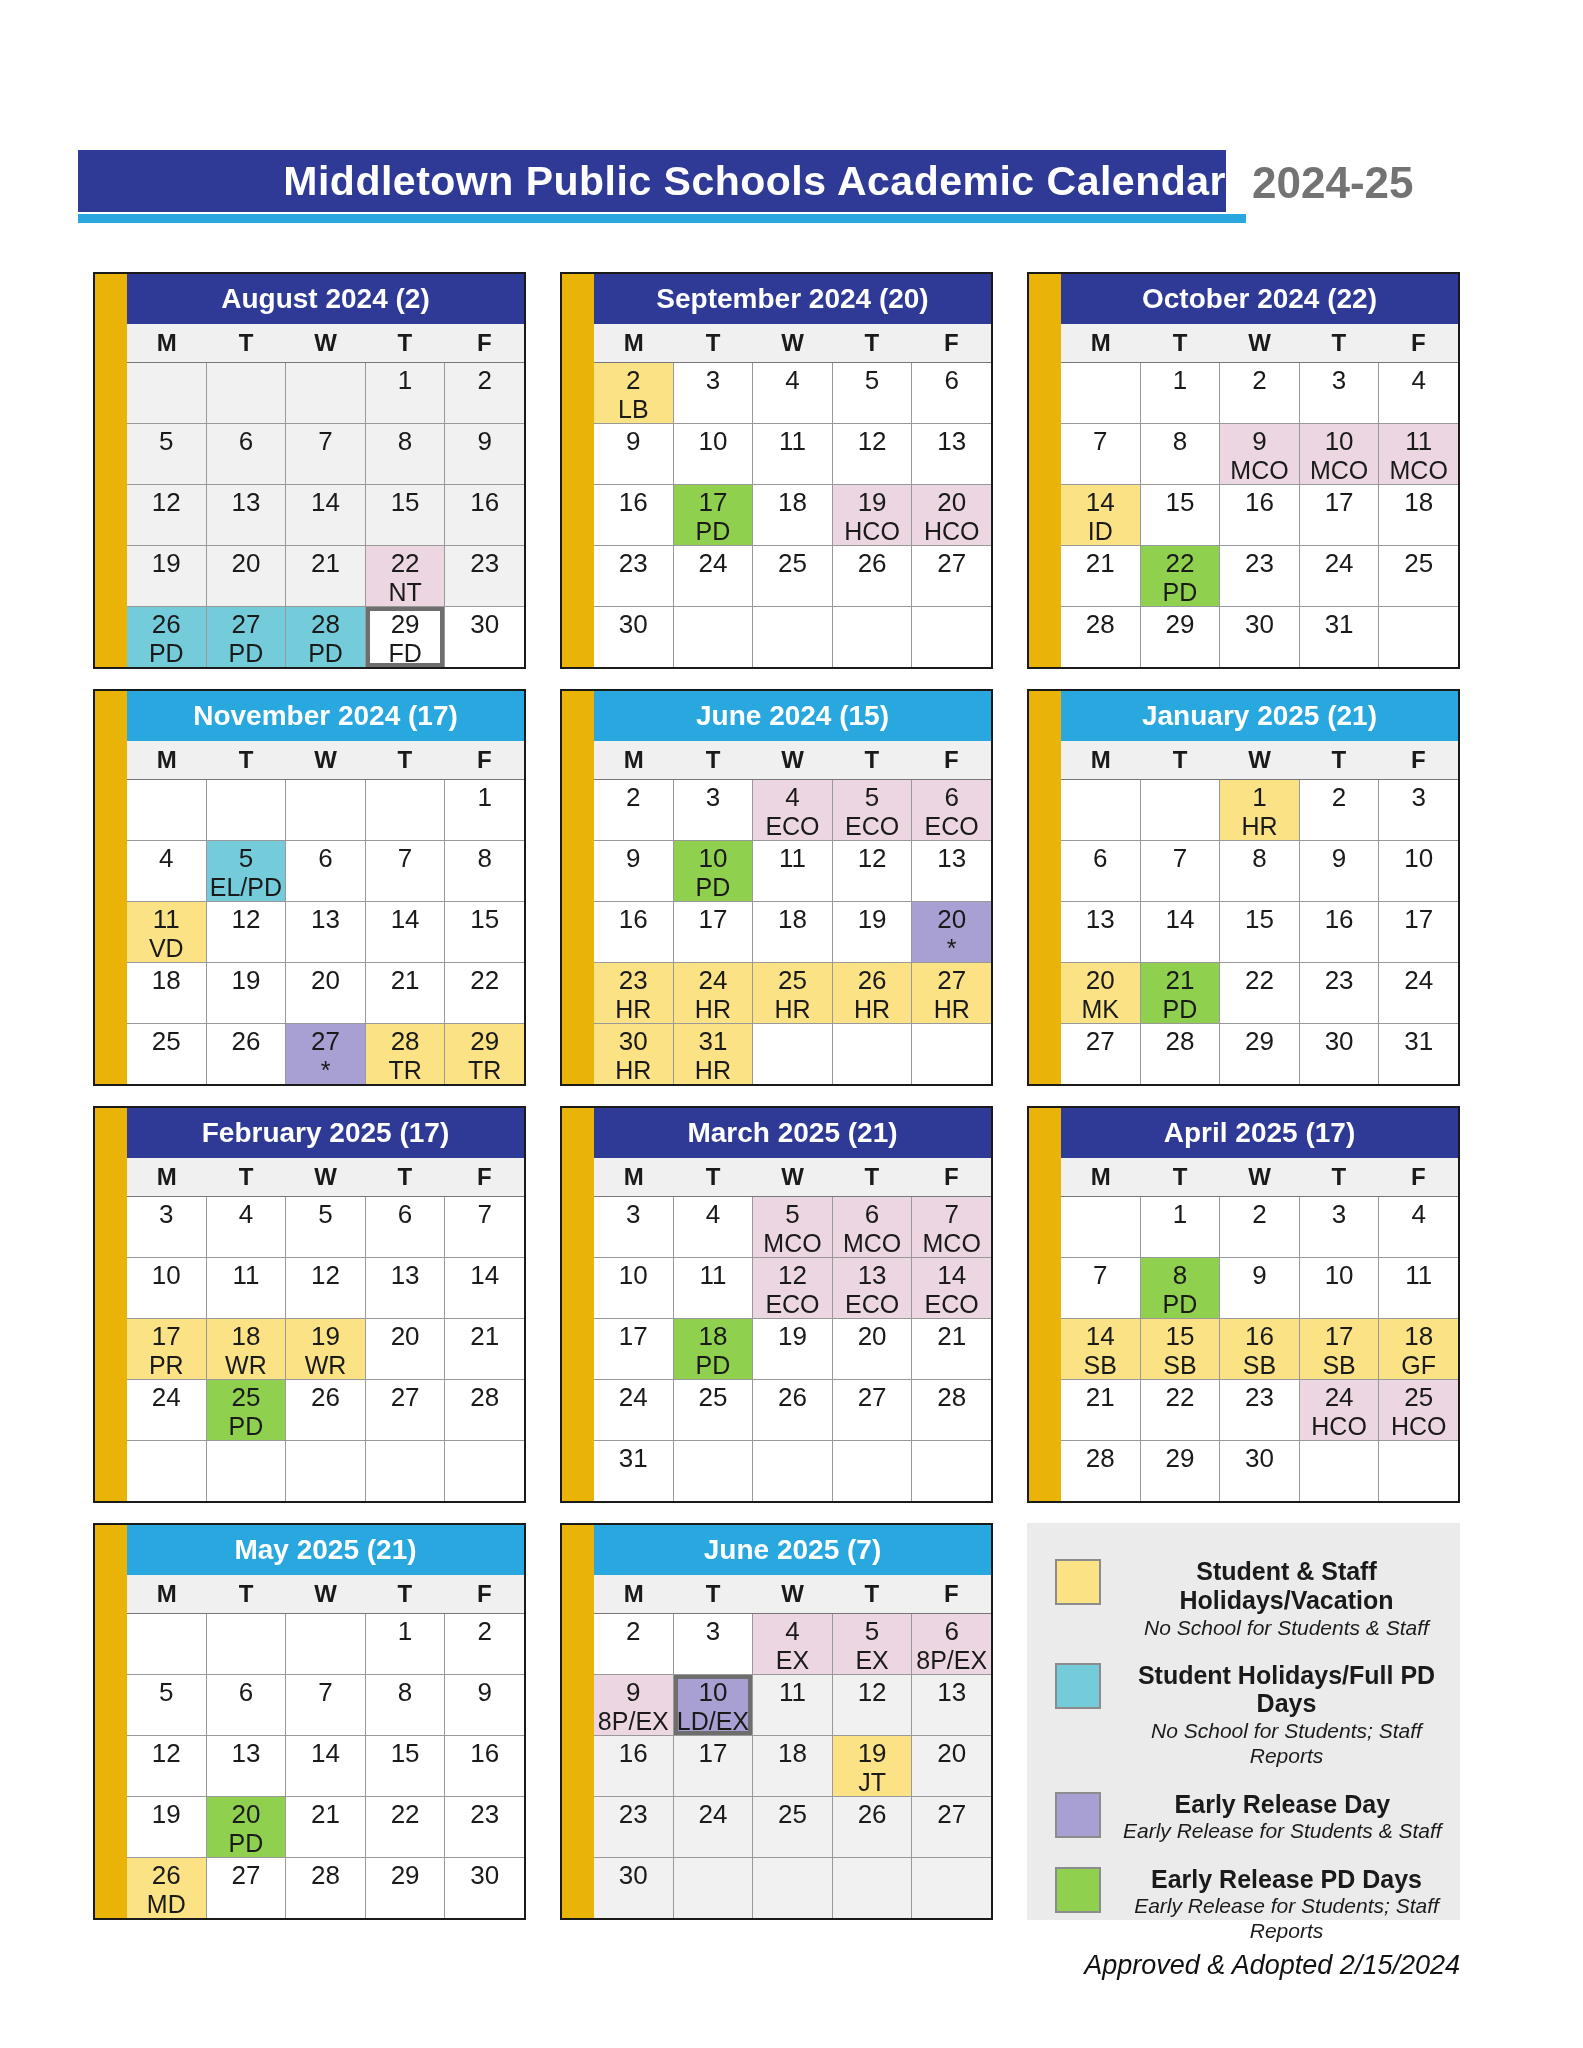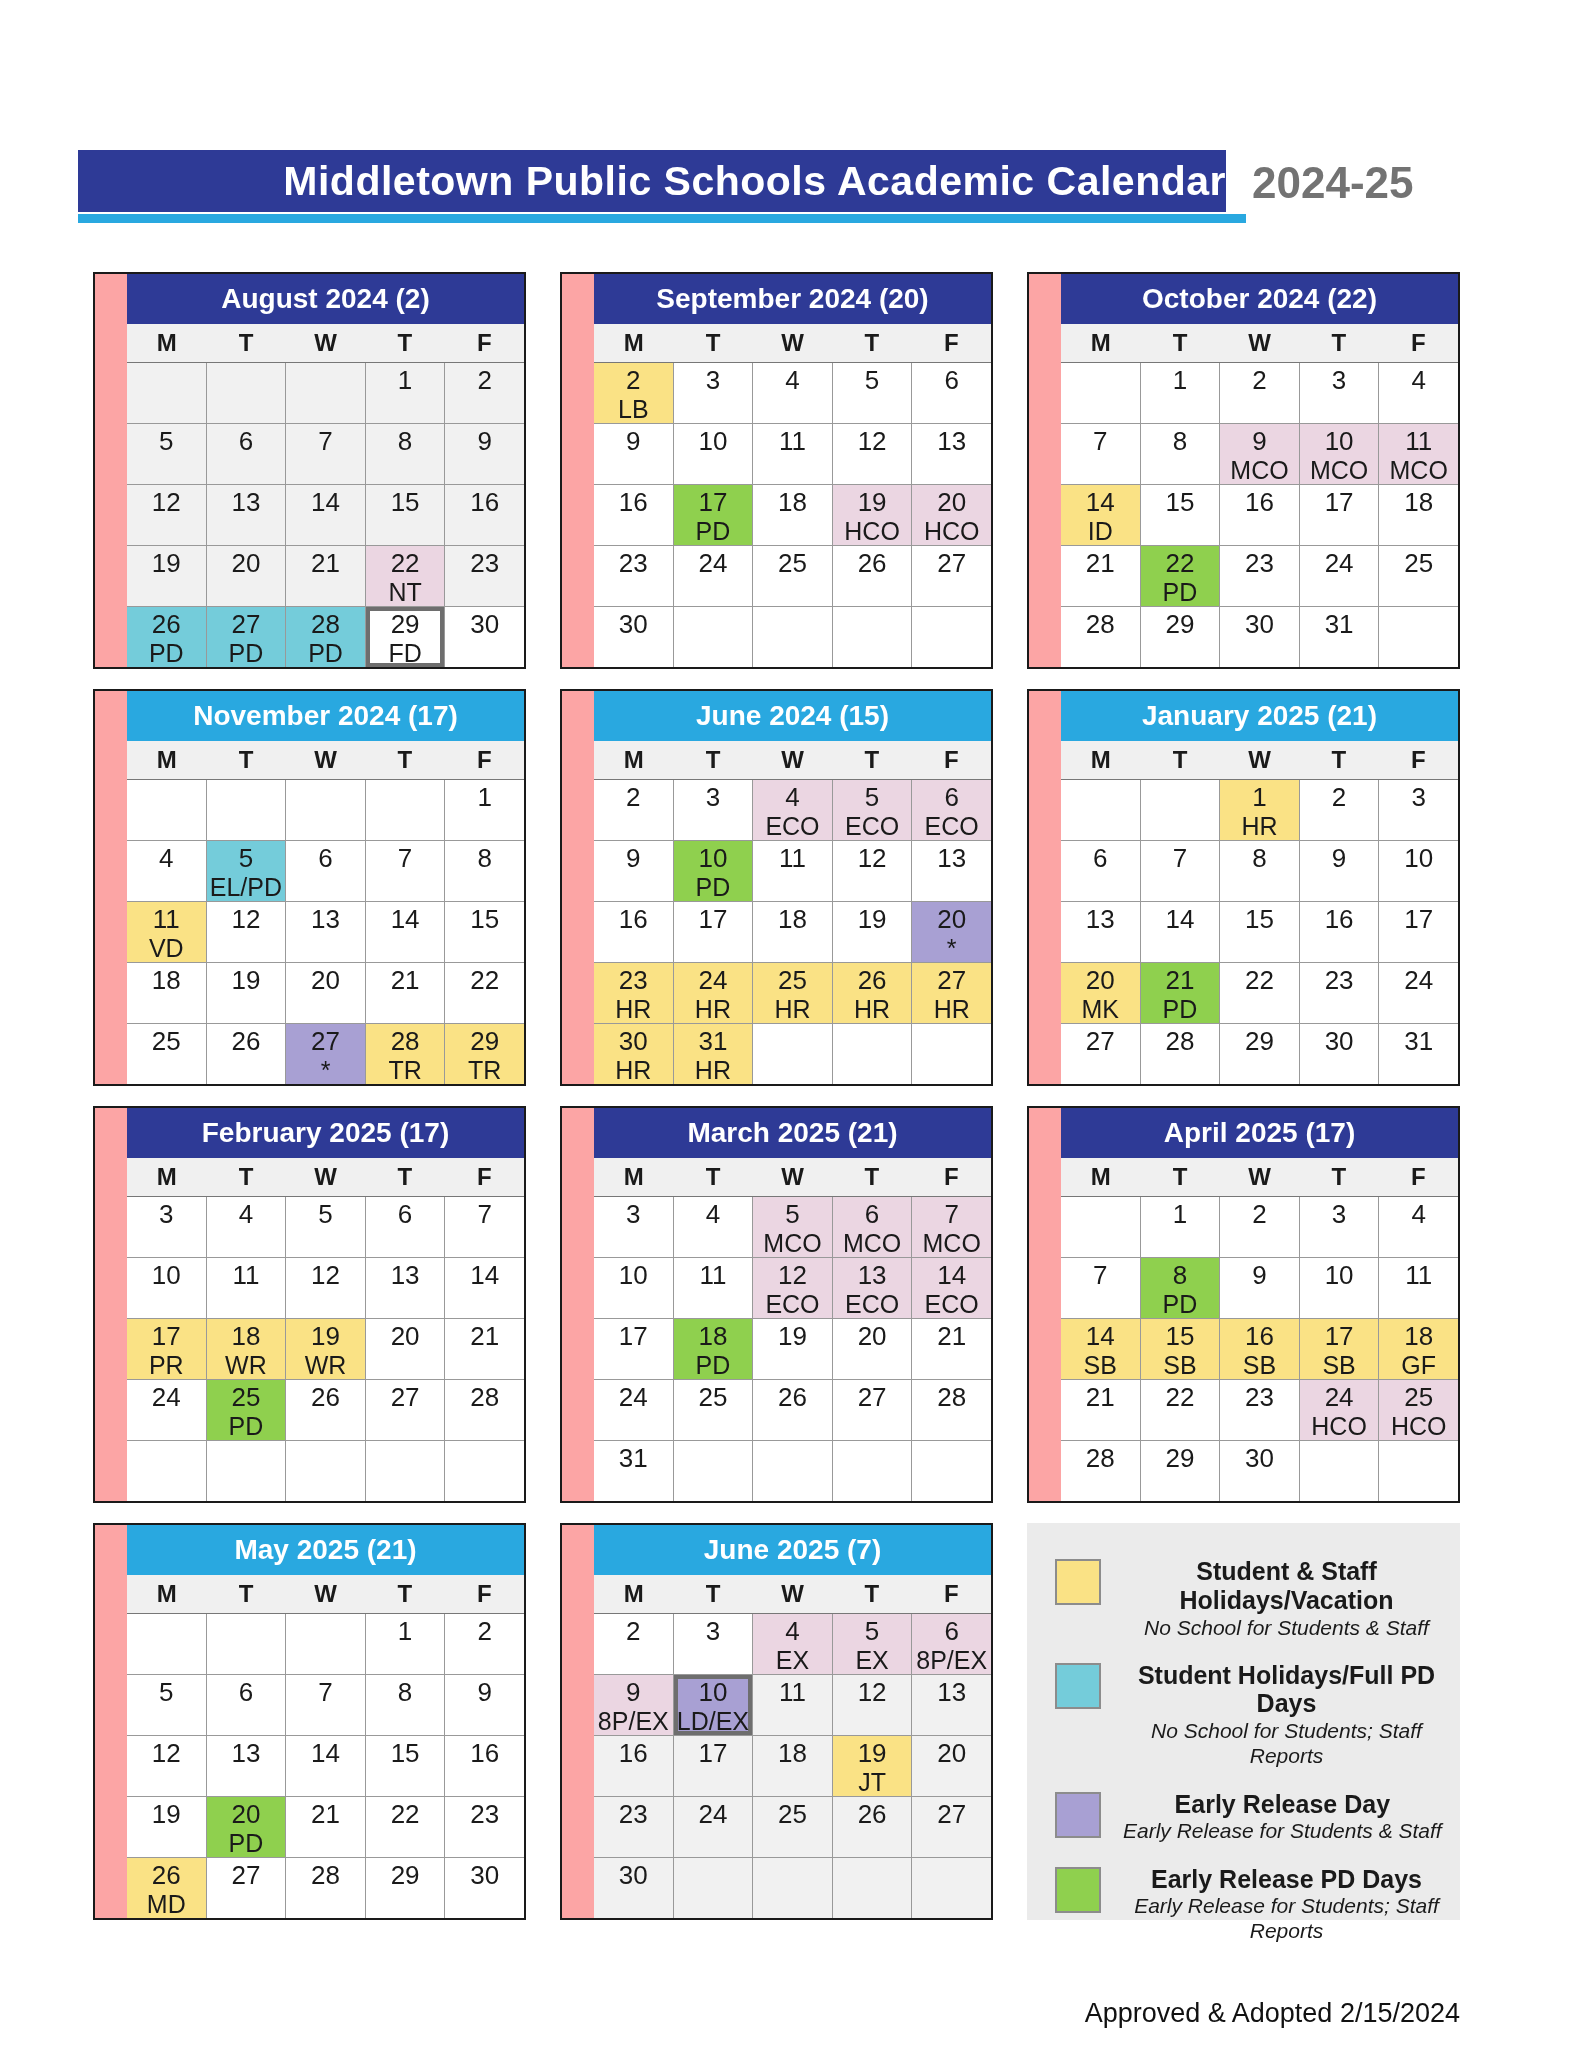--- a/index.html
+++ b/index.html
@@ -13,21 +13,21 @@
     background:var(--c-dark,#2E3A96);display:flex;align-items:center;justify-content:flex-end;
   }
   .header-title{color:#ffffff;font-weight:bold;font-size:41px;letter-spacing:0.5px;white-space:nowrap;}
   .header-underline{position:absolute;left:78px;top:214px;width:1168px;height:9px;background:var(--c-light,#29A8E0);}
   .header-year{position:absolute;left:1252px;top:158px;font-size:44px;font-weight:bold;color:#737373;}
   
   #calendar-grid{
     position:absolute;left:93px;top:272px;width:1367px;
     display:grid;grid-template-columns:repeat(3,433px);column-gap:34px;row-gap:20px;
   }
-  .month{border:2px solid var(--c-outer,#1A1A1A);background:#fca5a5;box-sizing:border-box;padding-left:32px;}
+  .month{border:2px solid var(--c-outer,#1A1A1A);background:#eab308;box-sizing:border-box;padding-left:32px;}
   .month-header{
     height:50px;display:flex;align-items:center;justify-content:center;
     color:#ffffff;font-weight:bold;font-size:28px;
   }
   .month-header.dark{background:var(--c-dark,#2E3A96);}
   .month-header.light{background:var(--c-light,#29A8E0);}
   .day-row{
     height:38px;display:grid;grid-template-columns:repeat(5,1fr);
     background:var(--c-dayrow,#F0F0F0);border-bottom:1px solid #777;
   }
@@ -51,21 +51,21 @@
   #legend-panel{
     background:var(--c-legend_bg,#EBEBEB);height:397px;box-sizing:border-box;
     padding:34px 10px 0 28px;display:flex;flex-direction:column;justify-content:flex-start;
   }
   .legend-item{display:flex;align-items:flex-start;margin-bottom:21px;}
   .legend-swatch{width:46px;height:46px;border:2px solid #8c8c8c;box-sizing:border-box;flex:0 0 auto;margin-top:2px;}
   .legend-text{margin-left:22px;text-align:center;}
   .legend-title{font-weight:bold;font-size:25px;line-height:1.15;}
   .legend-subtitle{font-style:italic;font-size:21px;line-height:1.2;}
   
-  .approved{position:absolute;right:123px;top:1998px;font-size:27px;color:#111;}
+  .approved{position:absolute;right:123px;top:1950px;font-style:italic;font-size:27px;color:#111;}
 </style>
 </head>
 <body>
 
 <div class="page">
   <div class="header-bar">
     <div class="header-title">Middletown Public Schools Academic Calendar</div>
   </div>
   <div class="header-underline"></div>
   <div class="header-year">2024-25</div>

